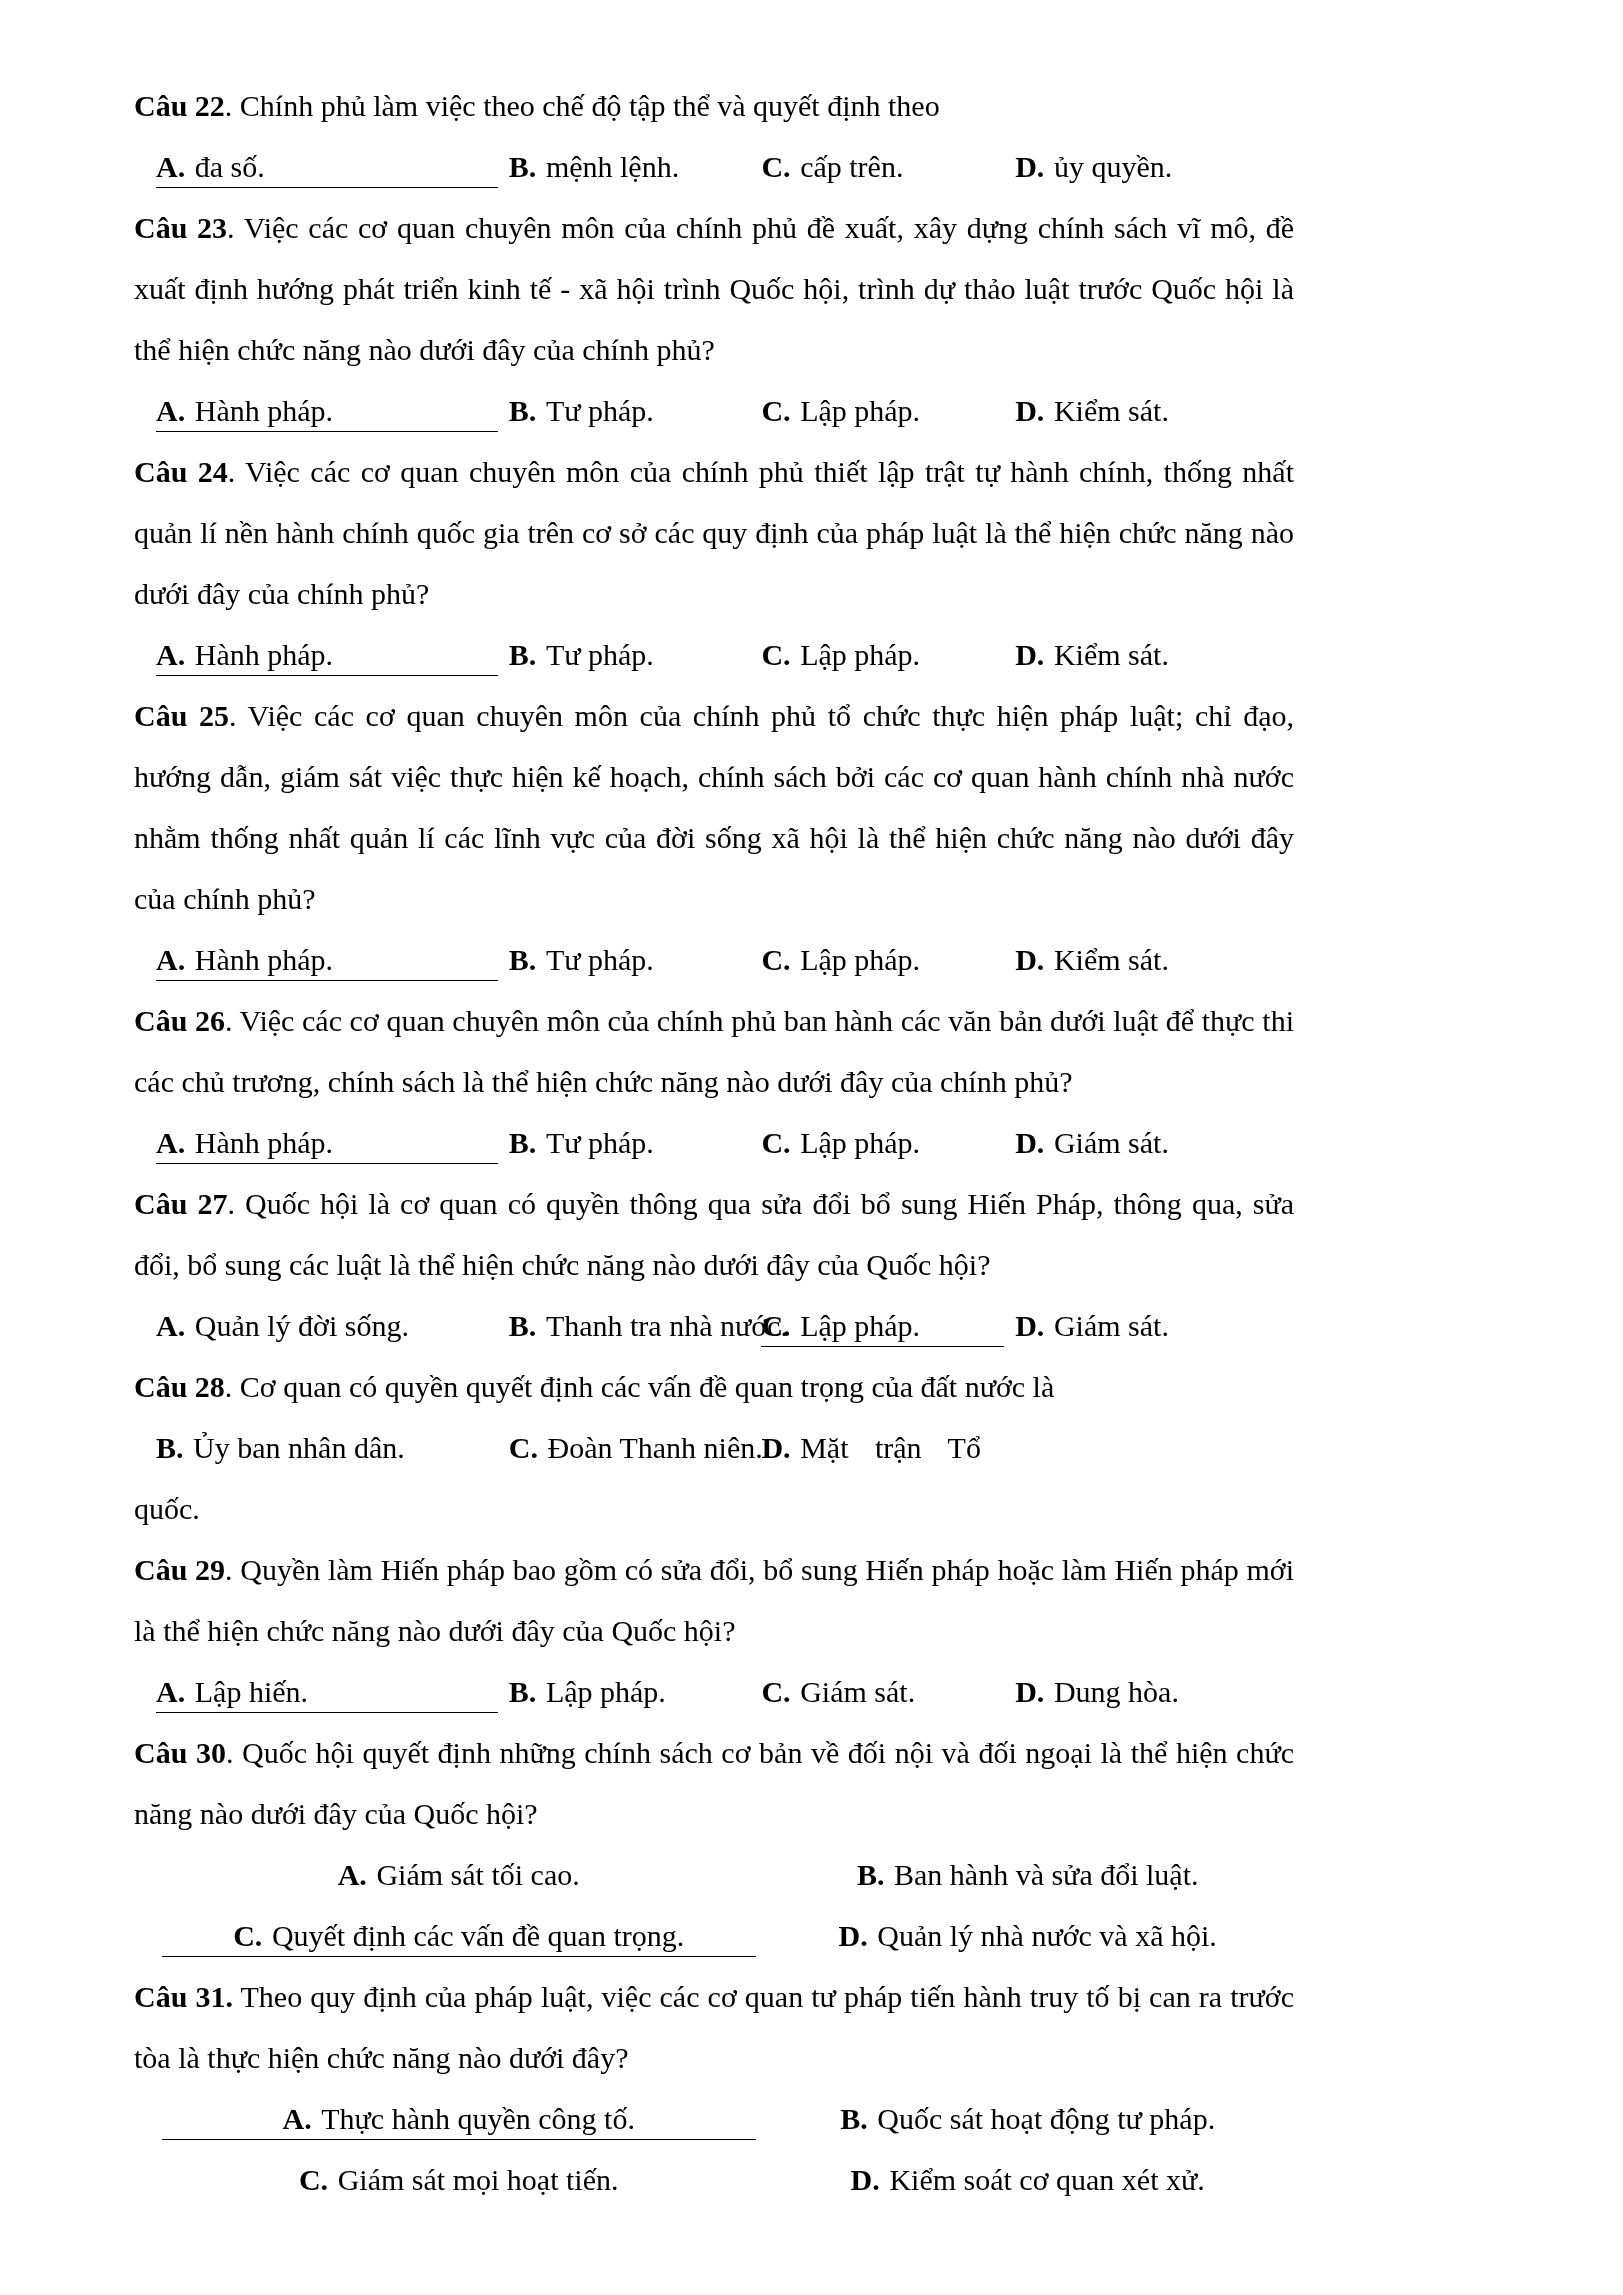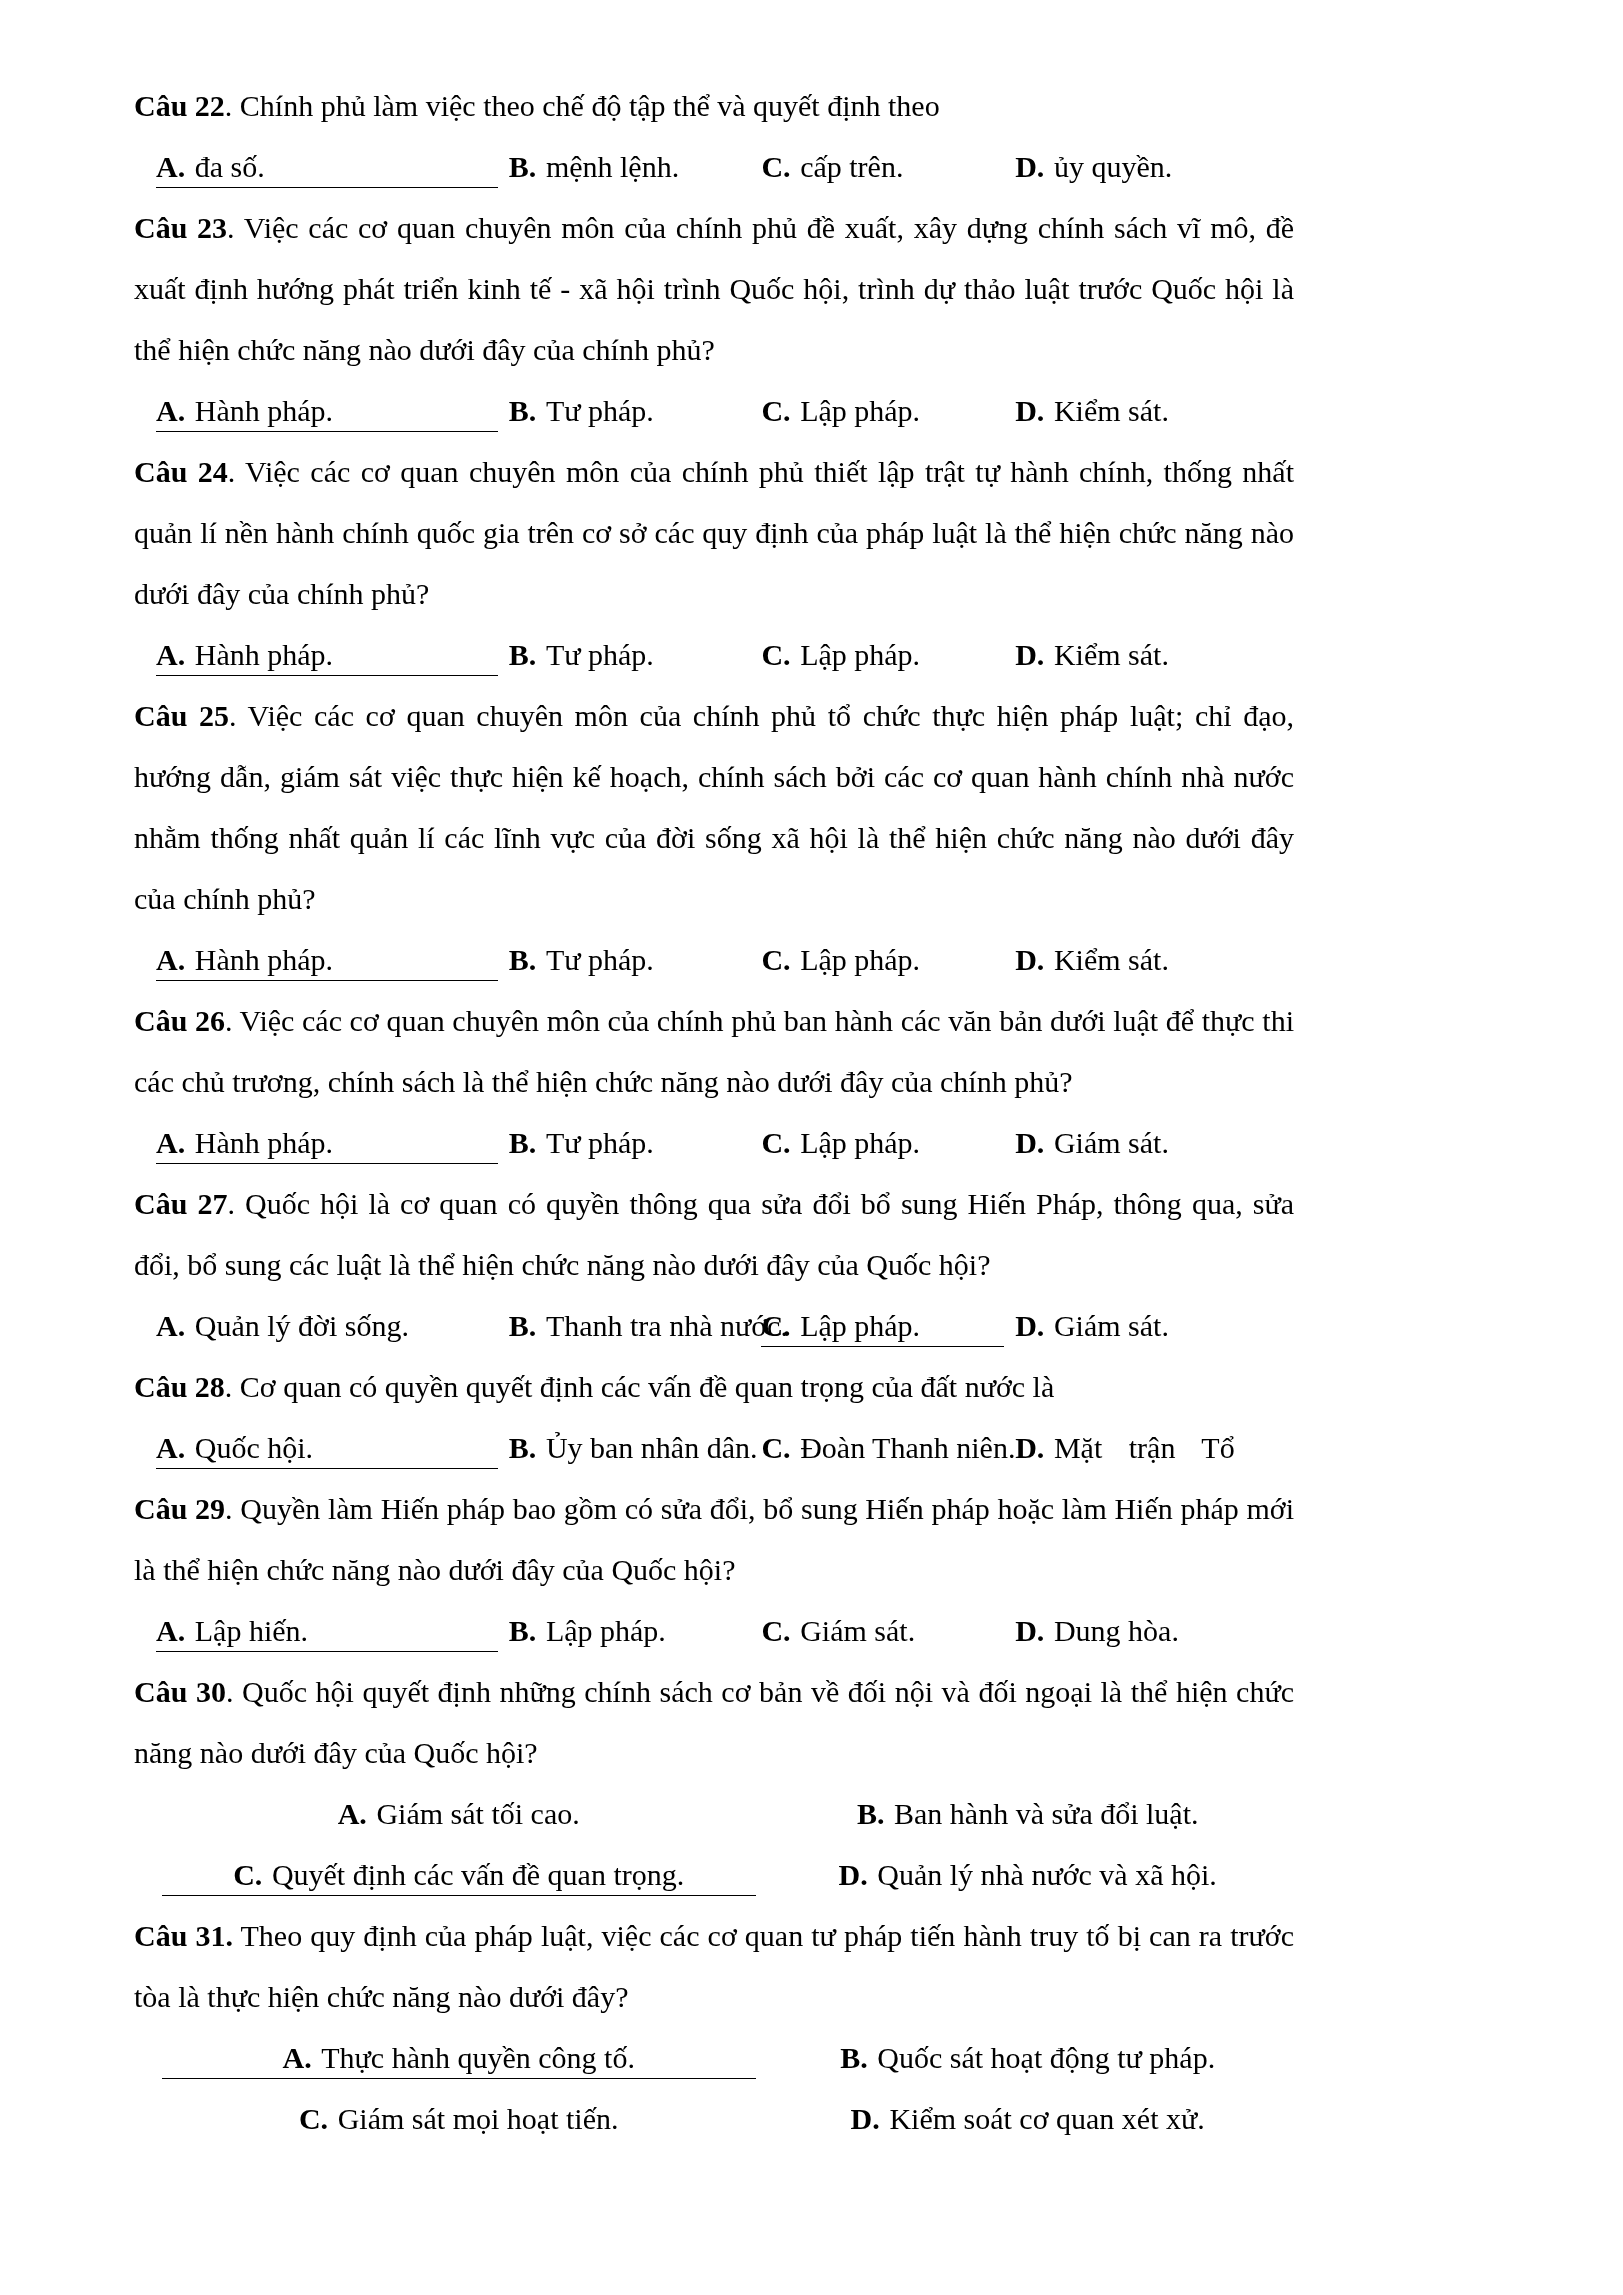--- a/index.html
+++ b/index.html
@@ -143,32 +143,30 @@
           <div class="opt">
     <span class="opt-inner"><span class="opt-label b">D.</span><span>Giám sát.</span></span>
   </div>
         </div>
 
   </section>
       <section class="question">
     <p class="q-body"><span class="b">Câu 28</span><span>. </span><span>Cơ quan có quyền quyết định các vấn đề quan trọng của đất nước là</span></p>
     <div class="opts row4">
           <div class="opt">
-    <span class="opt-inner u"><span class="opt-label b">A.</span><span>Quốc hội.</span></span>
-  </div>
-          <div class="opt">
     <span class="opt-inner"><span class="opt-label b">B.</span><span>Ủy ban nhân dân.</span></span>
   </div>
           <div class="opt">
     <span class="opt-inner"><span class="opt-label b">C.</span><span>Đoàn Thanh niên.</span></span>
   </div>
           <div class="opt">
     <span class="opt-inner spread"><span class="opt-label b">D.</span><span>Mặt trận Tổ</span></span>
   </div>
         </div>
+    <p class="q-cont">quốc.</p>
   </section>
       <section class="question">
     <p class="q-body"><span class="b">Câu 29</span><span>. </span><span>Quyền làm Hiến pháp bao gồm có sửa đổi, bổ sung Hiến pháp hoặc làm Hiến pháp mới là thể hiện chức năng nào dưới đây của Quốc hội?</span></p>
     <div class="opts row4">
           <div class="opt">
     <span class="opt-inner u"><span class="opt-label b">A.</span><span>Lập hiến.</span></span>
   </div>
           <div class="opt">
     <span class="opt-inner"><span class="opt-label b">B.</span><span>Lập pháp.</span></span>
   </div>

